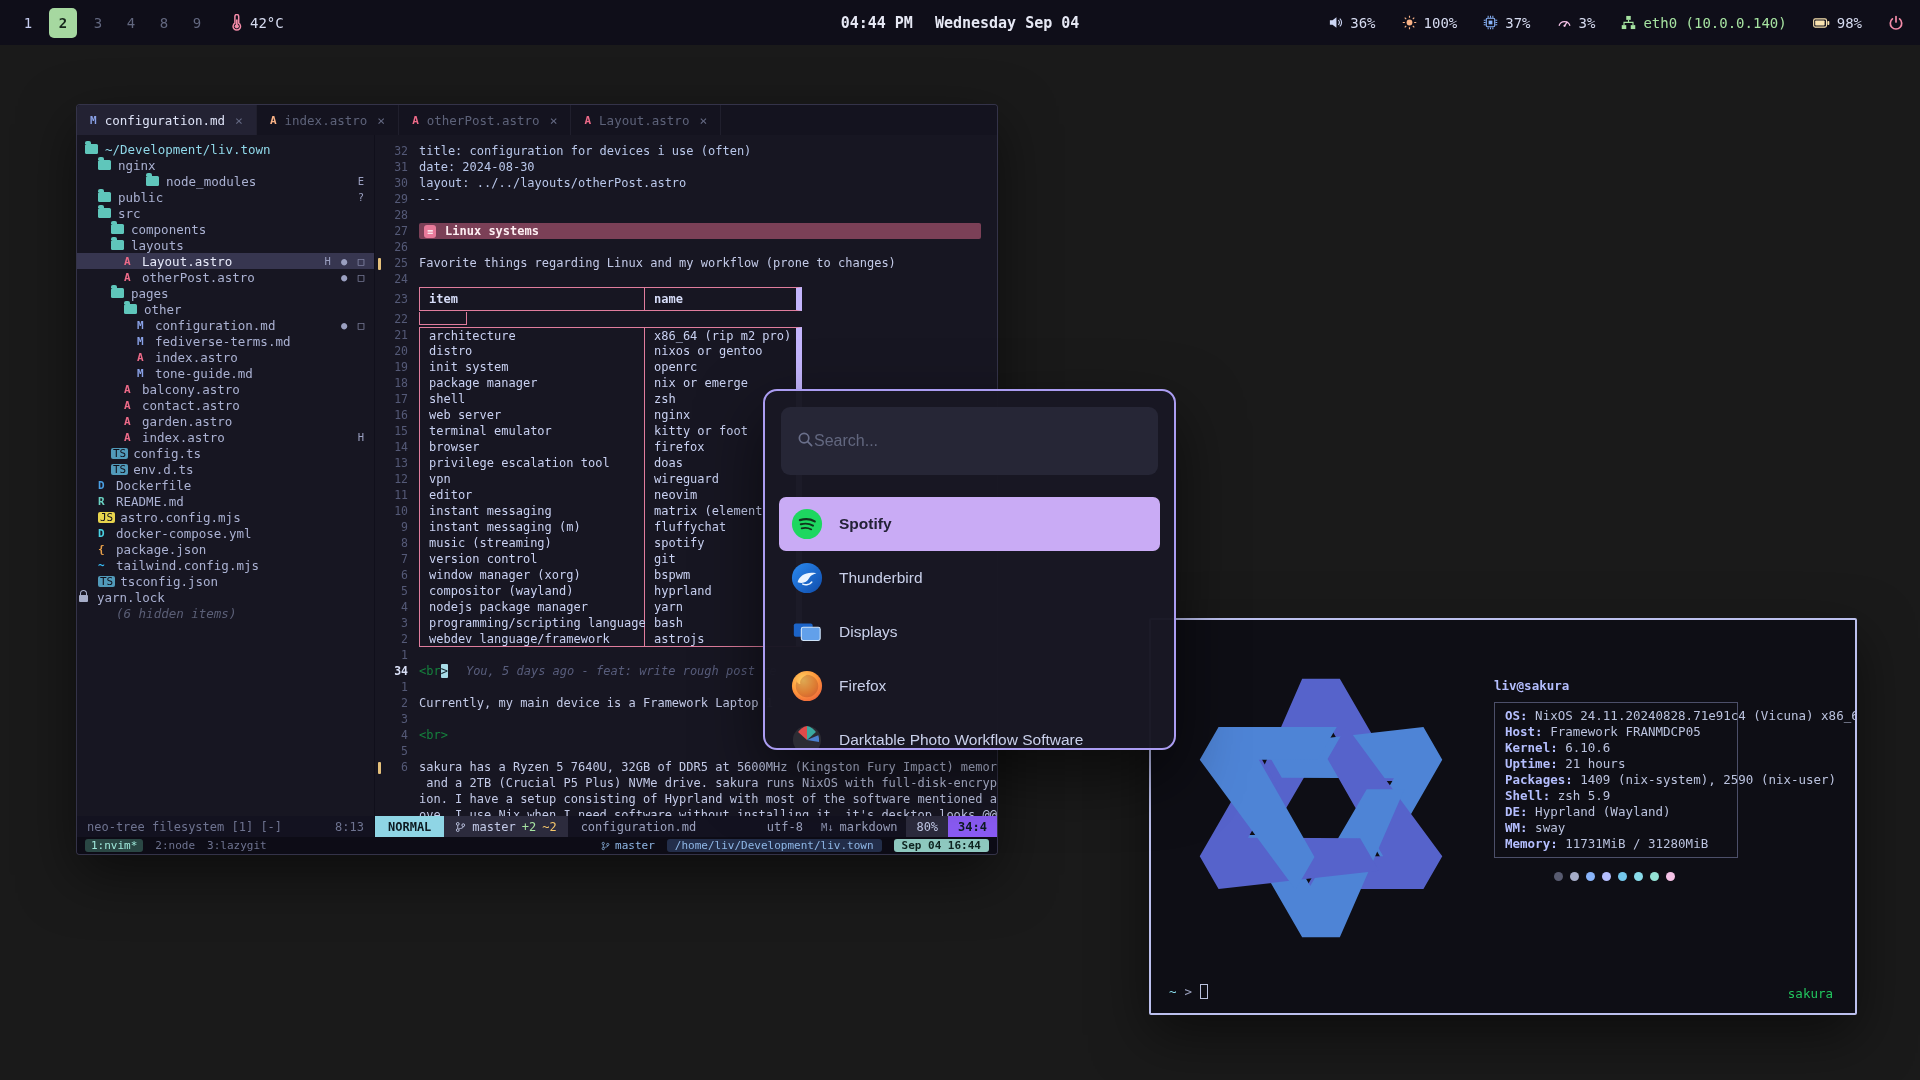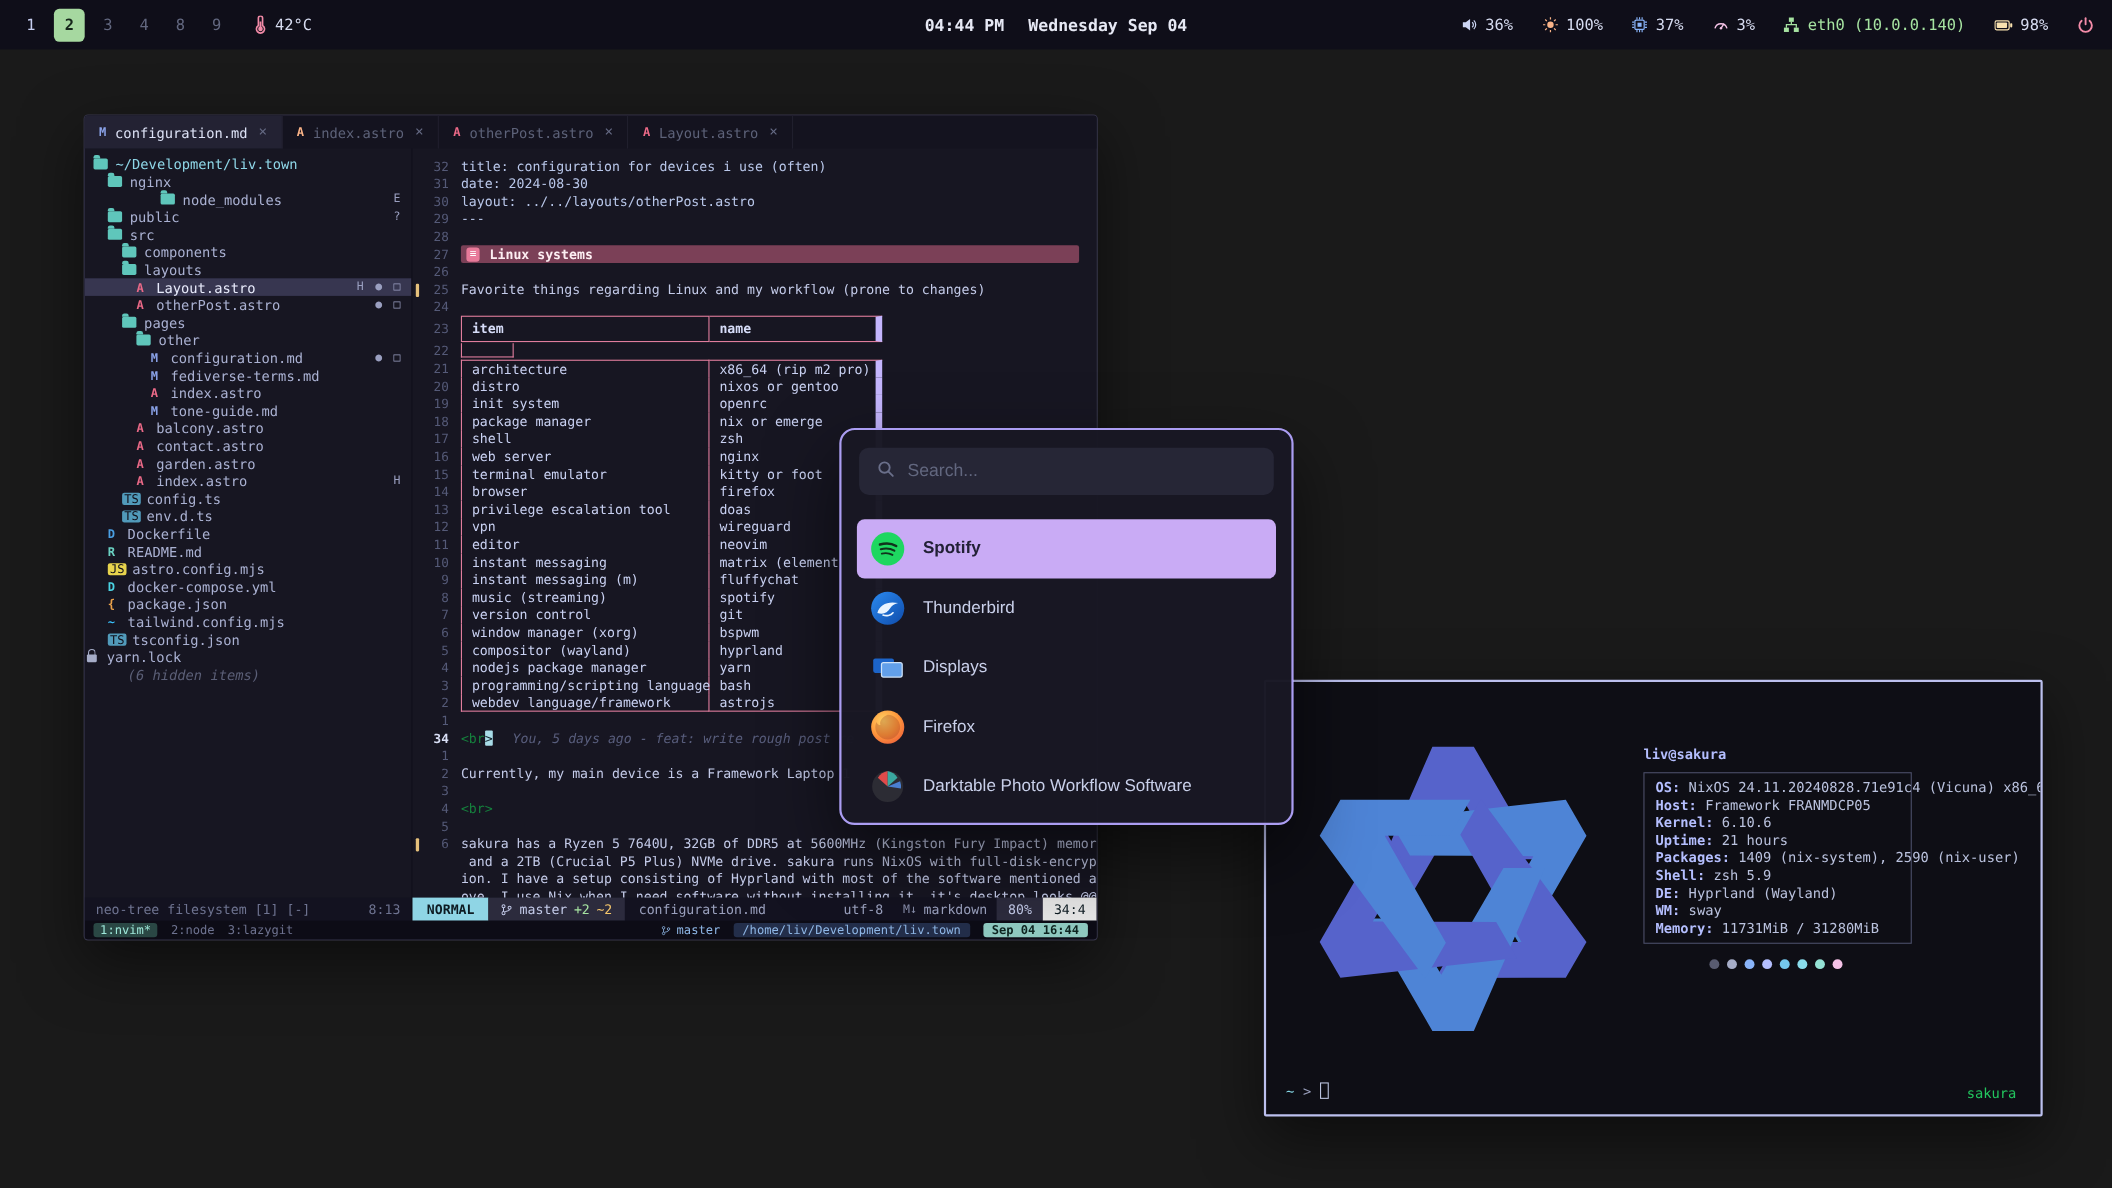--- a/index.html
+++ b/index.html
@@ -98,36 +98,36 @@
   .seg{display:flex;align-items:center}
   .seg.mode{background:#8fd5e5;color:#0d1b22;font-weight:bold;padding:0 13px}
   .seg.branch{background:#2c2b3d;padding:0 11px;gap:6px;color:#c3cae8}
   .added{color:#a6e3a1}.changed{color:#f5c66b}
   .seg.fname{padding:0 13px;color:#9aa0bd}
   .lua-spacer{flex:1}
   .seg.enc{color:#9aa0bd;padding:0 9px}
   .seg.ft{gap:6px;color:#9aa0bd;padding:0 9px}
   .mico{color:#8a90ad;font-size:10.5px}
   .seg.pct{background:#2c2b3d;padding:0 10px;color:#c3cae8}
-  .seg.loc{background:#e5e5e5;color:#0d1b22;font-weight:normal;padding:0 10px}
+  .seg.loc{background:#8b5cf6;color:#0d1b22;font-weight:bold;padding:0 10px}
   
   .tmuxbar{height:17px;flex:none;display:flex;align-items:center;background:#0d0c16;
     padding:0 8px;gap:12px;font-size:11px;color:#6e7390}
   .tw{cursor:pointer}
   .tw.active{background:#2a4744;color:#9fe8da;padding:0 6px;border-radius:3px}
   .tmux-spacer{flex:1}
   .tmux-branch{display:flex;align-items:center;gap:5px;color:#8fb7e6}
   .tmux-path{background:#232e4a;color:#8fb7e6;padding:0 8px;border-radius:3px}
   .tmux-date{background:#8fc9c0;color:#0e2420;padding:0 8px;border-radius:3px;font-weight:bold}
   
   .launcher{position:absolute;left:763px;top:389px;width:413px;height:361px;z-index:30;
     background:rgba(24,23,36,.98);border:2px solid #ab9df2;border-radius:14px;overflow:hidden;
     box-shadow:0 26px 64px rgba(0,0,0,.55);font-family:"Liberation Sans",sans-serif}
-  .search{margin:16px;height:43px;background:#262636;border-radius:9px;display:flex;
-    align-items:center;padding:0 16px;gap:11px}
+  .search{margin:16px;height:68px;background:#262636;border-radius:9px;display:flex;
+    align-items:center;padding:0 16px;}
   .search input{background:transparent;border:none;outline:none;color:#c3cae8;font-size:16px;width:100%;
     font-family:"Liberation Sans",sans-serif}
   .search input::placeholder{color:#62677f}
   .l-items{padding:6px 14px}
   .l-item{height:54px;display:flex;align-items:center;gap:16px;padding:0 12px;border-radius:7px;
     color:#c9d0ea;font-size:15.5px;cursor:pointer}
   .l-item.selected{background:#c9abf5;color:#232136;font-weight:bold}
   .l-ico{width:32px;height:32px;flex:none;display:flex;align-items:center}
   
   .terminal{position:absolute;left:1149px;top:618px;width:708px;height:397px;z-index:20;

